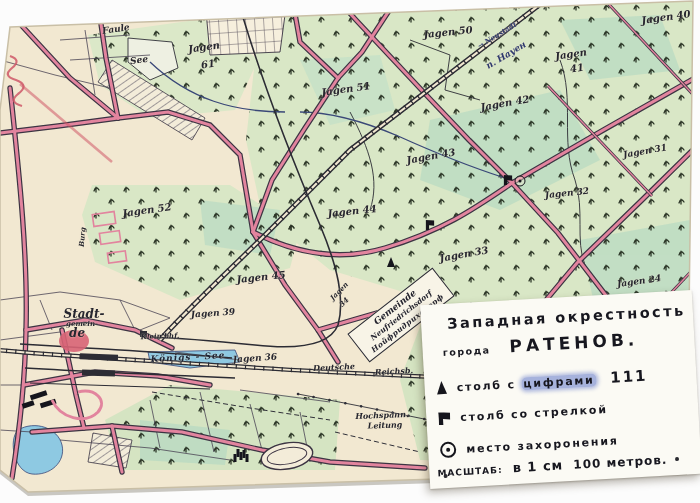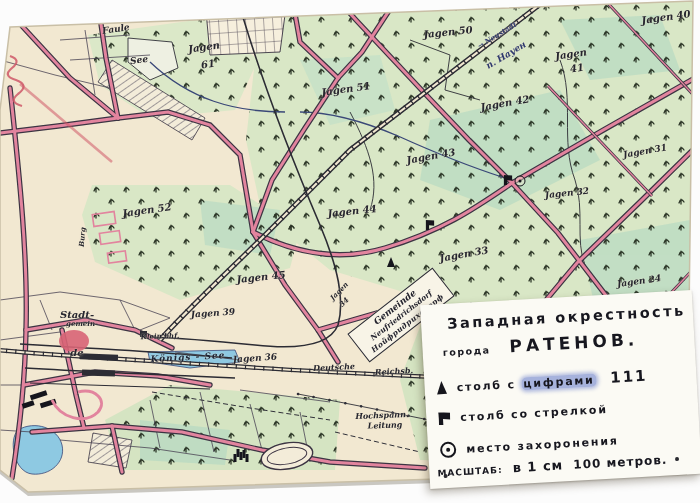--- a/index.html
+++ b/index.html
@@ -286,23 +286,23 @@
       <div class="map-label" style="left: 213px; top: 313px; font-size: 9px; transform: translate(-50%, -50%) rotate(-4deg);">Jagen 39</div>
       <div class="map-label" style="left: 339px; top: 291px; font-size: 7px; transform: translate(-50%, -50%) rotate(-45deg);">Jagen</div>
       <div class="map-label" style="left: 344px; top: 302px; font-size: 7px; transform: translate(-50%, -50%) rotate(-45deg);">34</div>
       <div class="map-label" style="left: 255px; top: 358px; font-size: 9px; transform: translate(-50%, -50%) rotate(-4deg);">Jagen 36</div>
       <div class="map-label water" style="left: 188px; top: 357px; font-size: 9px; transform: translate(-50%, -50%) rotate(-3deg);">Königs - See</div>
       <div class="map-label" style="left: 334px; top: 367px; font-size: 8px; transform: translate(-50%, -50%) rotate(-3deg);">Deutsche</div>
       <div class="map-label" style="left: 394px; top: 371px; font-size: 8px; transform: translate(-50%, -50%) rotate(-3deg);">Reichsb.</div>
       <div class="map-label" style="left: 160px; top: 336px; font-size: 7px; transform: translate(-50%, -50%) rotate(-2deg);">Klein bhf.</div>
       <div class="map-label" style="left: 382px; top: 415px; font-size: 8px; transform: translate(-50%, -50%) rotate(-2deg);">Hochspann.</div>
       <div class="map-label" style="left: 385px; top: 425px; font-size: 8px; transform: translate(-50%, -50%) rotate(-2deg);">Leitung</div>
-      <div class="map-label" style="left: 77px; top: 314px; font-size: 10px; transform: translate(-50%, -50%) rotate(0deg);">Stadt-</div>
+      <div class="map-label" style="left: 84px; top: 314px; font-size: 12px; transform: translate(-50%, -50%) rotate(0deg);">Stadt-</div>
       <div class="map-label" style="left: 82px; top: 323px; font-size: 7px; transform: translate(-50%, -50%) rotate(0deg); text-align: right;">gemein-</div>
-      <div class="map-label" style="left: 77px; top: 352px; font-size: 10px; transform: translate(-50%, -50%) rotate(0deg);">de</div>
+      <div class="map-label" style="left: 77px; top: 333px; font-size: 12px; transform: translate(-50%, -50%) rotate(0deg);">de</div>
       <div class="map-label" style="left: 82px; top: 237px; font-size: 7px; transform: translate(-50%, -50%) rotate(-85deg);">Burg</div>
     </div>
 
 <div id="marker-layer">
       <div class="marker m-flag" style="left: 430px; top: 225px;"></div>
       <div class="marker m-triangle" style="left: 391px; top: 262px;"></div>
       <div class="marker m-flag" style="left: 508px; top: 180px;"></div>
       <div class="marker m-burial" style="left: 520px; top: 181px;">
         <span class="dot"></span>
       </div>

